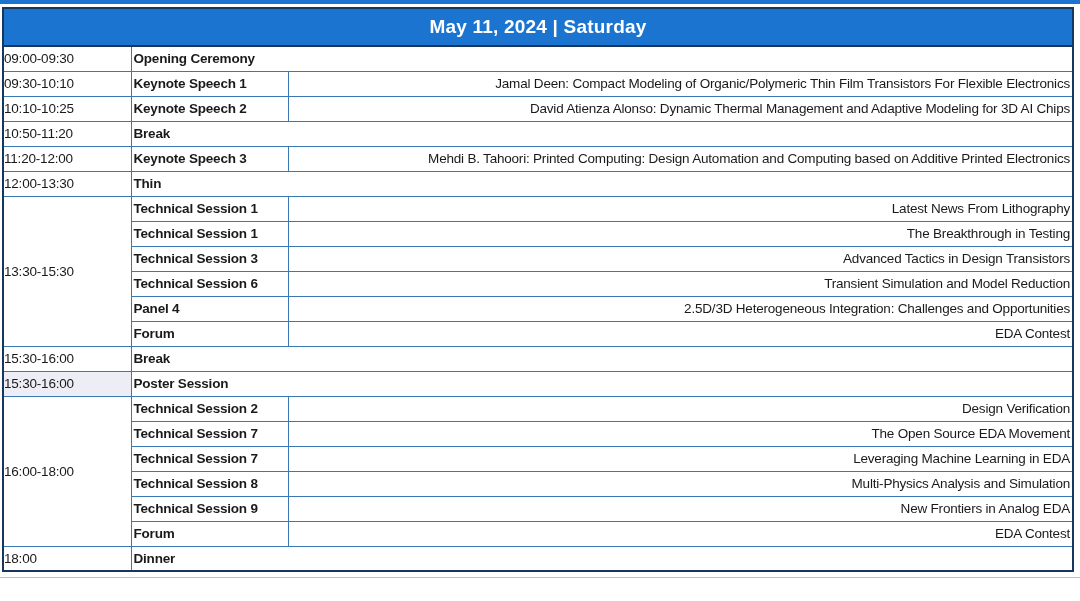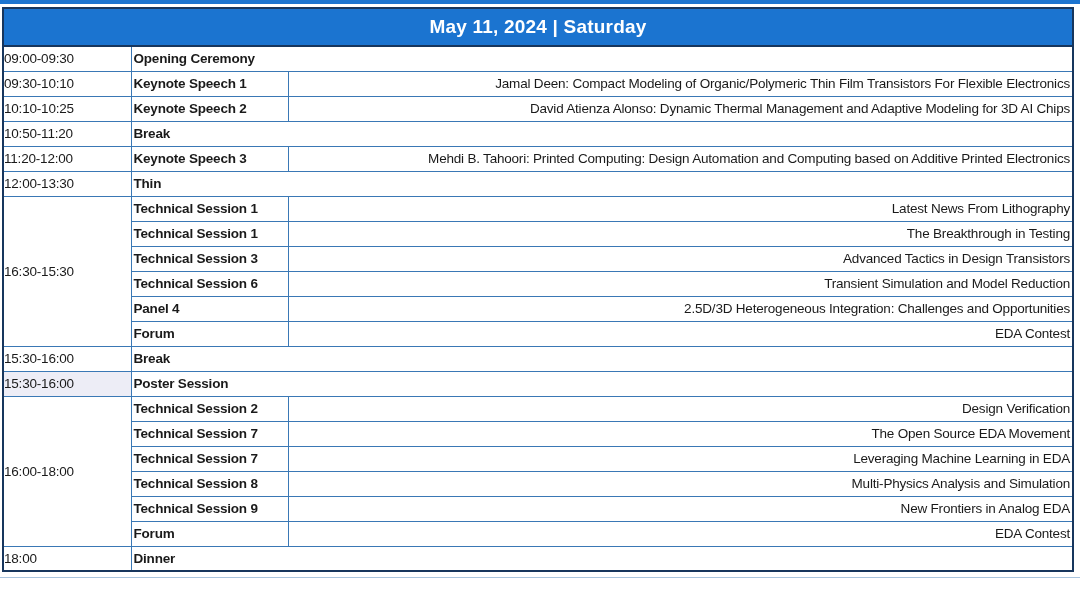--- a/index.html
+++ b/index.html
@@ -88,21 +88,21 @@
       <tr>
         <td class="time" rowspan="1">11:20-12:00</td>
         <td class="session">Keynote Speech 3</td>
         <td class="desc">Mehdi B. Tahoori: Printed Computing: Design Automation and Computing based on Additive Printed Electronics</td>
       </tr>
       <tr>
         <td class="time" rowspan="1">12:00-13:30</td>
         <td class="session" colspan="2">Thin</td>
       </tr>
       <tr>
-        <td class="time" rowspan="6">16:30-15:30</td>
+        <td class="time" rowspan="6">13:30-15:30</td>
         <td class="session">Technical Session 1</td>
         <td class="desc">Latest News From Lithography</td>
       </tr>
       <tr>
         <td class="session">Technical Session 1</td>
         <td class="desc">The Breakthrough in Testing</td>
       </tr>
       <tr>
         <td class="session">Technical Session 3</td>
         <td class="desc">Advanced Tactics in Design Transistors</td>

